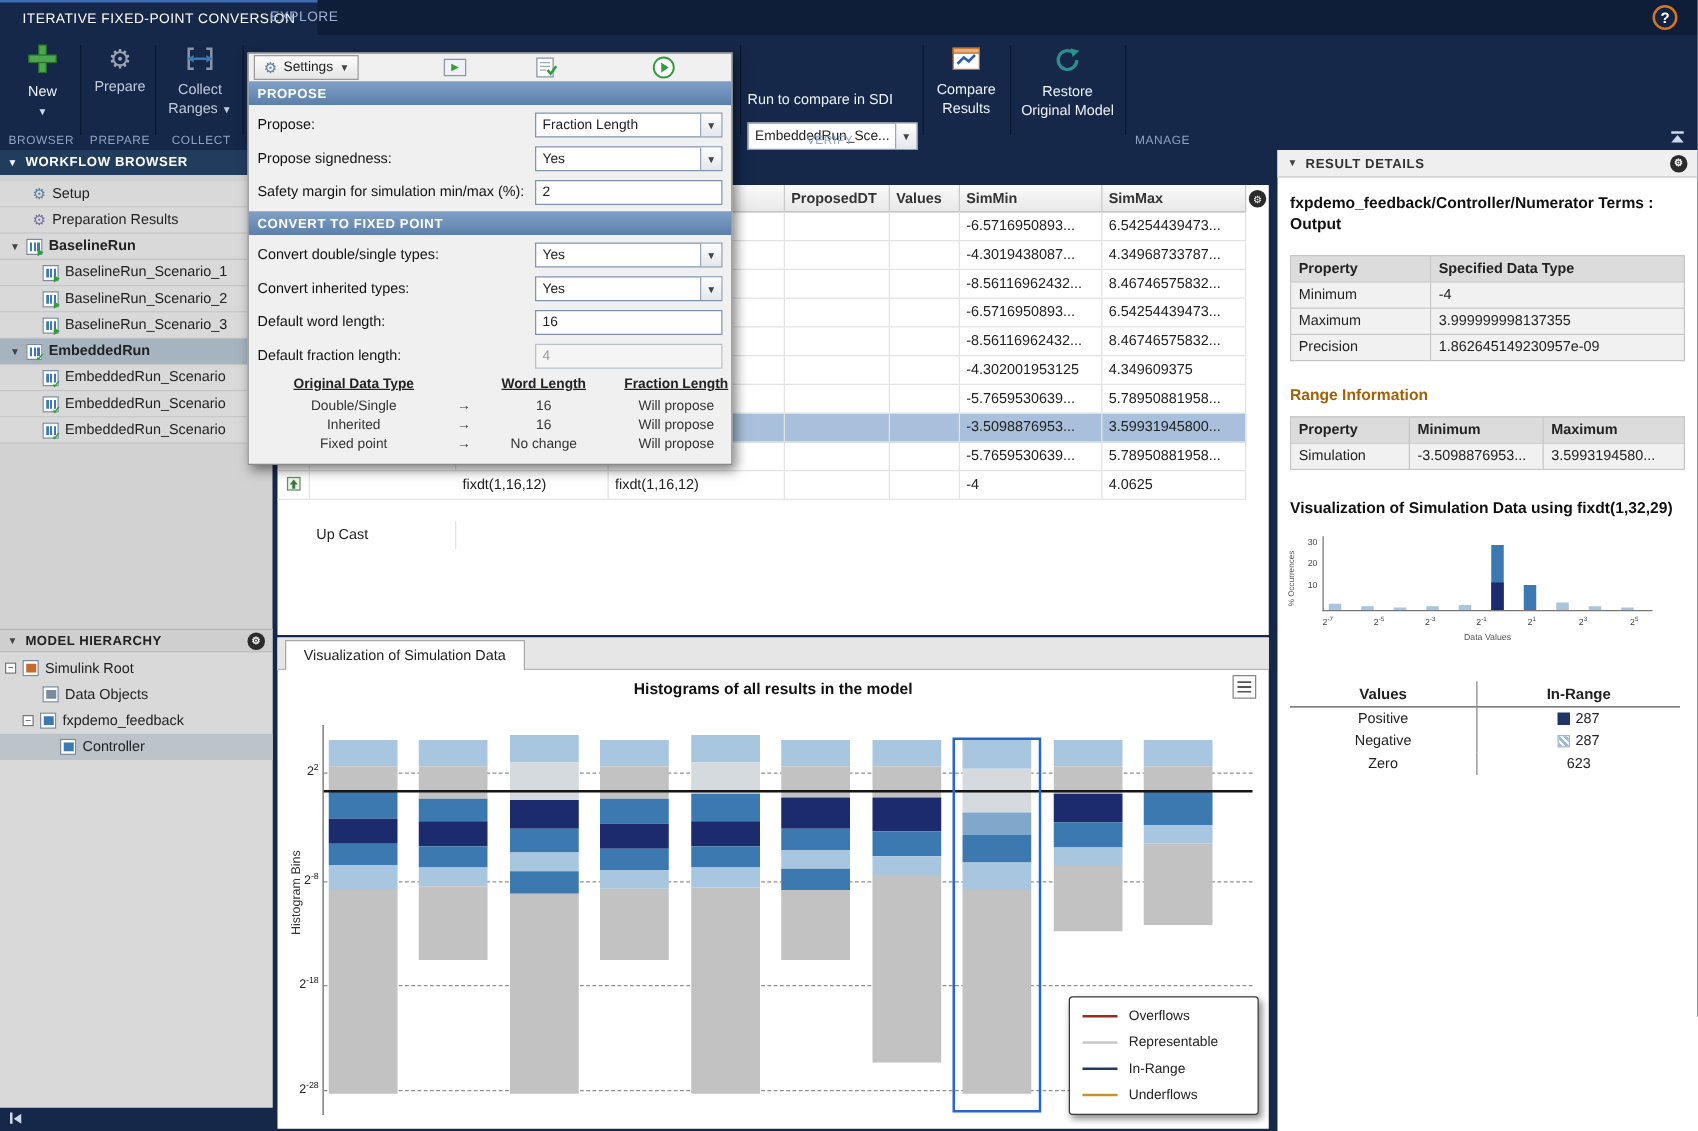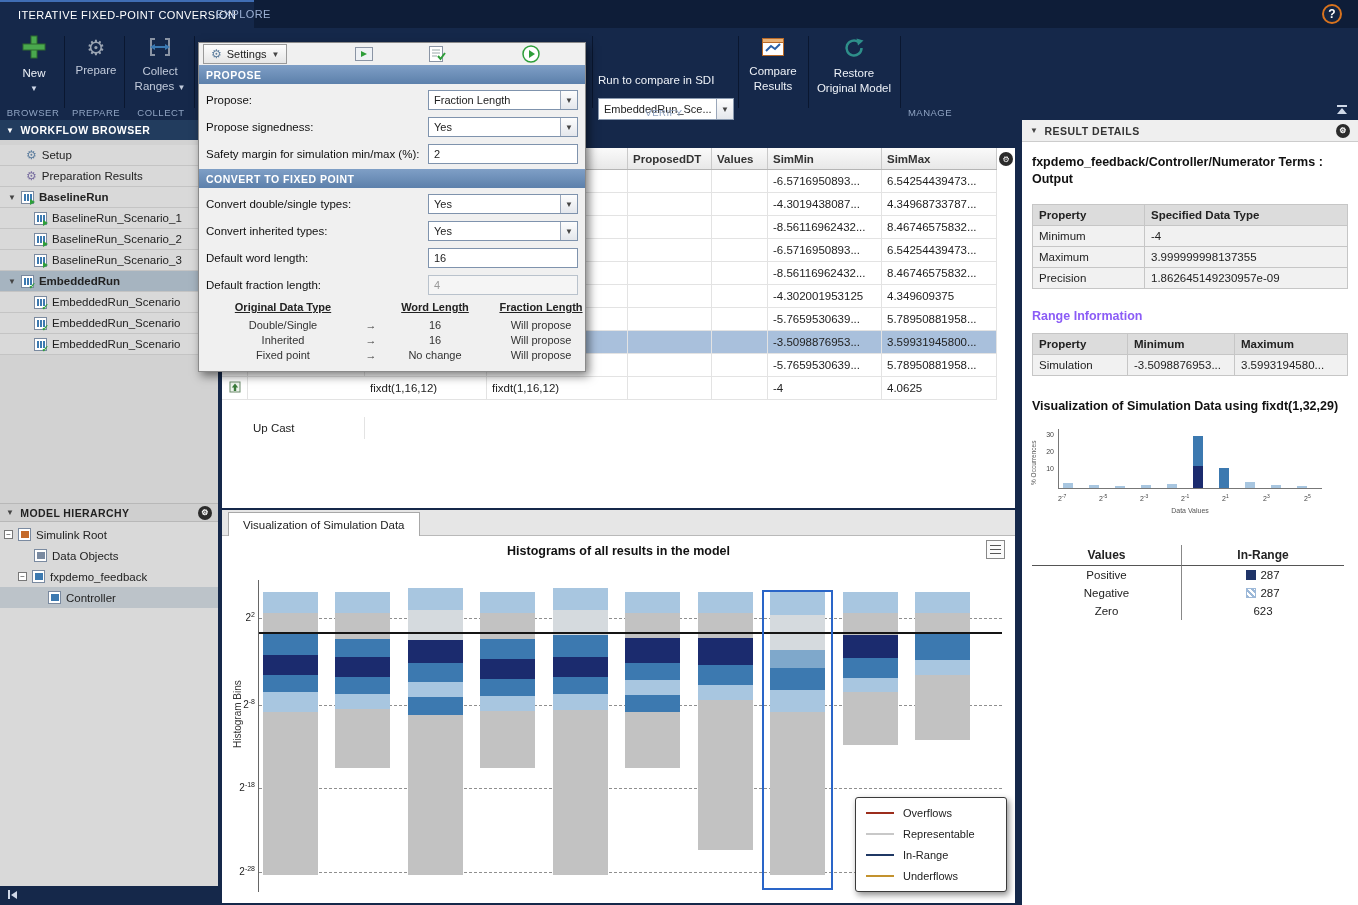--- a/index.html
+++ b/index.html
@@ -82,21 +82,21 @@
 .details{position:absolute;left:1022px;top:120px;width:336px;height:785px;background:#fff;}
 .dt-header{height:22px;background:#efefef;border-bottom:1px solid #ccc;display:flex;align-items:center;gap:6px;padding:0 8px;font-size:10.5px;letter-spacing:.5px;color:#333;font-weight:bold;}
 .dt-header .sp{flex:1;}
 .dt-body{padding:10px 10px 0 10px;}
 .dt-heading{font-weight:bold;font-size:12.5px;color:#111;line-height:1.35;margin-top:2px;}
 table.kv{border-collapse:collapse;width:100%;margin-top:16px;}
 table.kv th,table.kv td{border:1px solid #c6c6c6;font-size:11.5px;padding:4px 6px;text-align:left;}
 table.kv th{background:#dcdcdc;font-weight:bold;color:#222;}
 table.kv td{background:#f1f1f1;color:#222;}
 .kv .c1{width:112px;}
-.rng-title{font-weight:bold;font-size:12.5px;margin-top:20px;color:#8b5cf6;}
+.rng-title{font-weight:bold;font-size:12.5px;margin-top:20px;color:#a16207;}
 .viz-sub{font-weight:bold;font-size:12.5px;margin-top:22px;color:#111;line-height:1.35;}
 .mini-chart{position:relative;width:312px;height:104px;margin-top:12px;}
 .mini-ylabel{position:absolute;left:-2px;top:58px;transform:rotate(-90deg);transform-origin:left top;font-size:6.5px;color:#555;}
 .mini-plot{position:absolute;left:26px;top:2px;width:264px;height:60px;border-left:1px solid #777;border-bottom:1px solid #777;}
 .mini-ytick{position:absolute;width:20px;text-align:right;font-size:7px;color:#444;left:2px;}
 .mini-bar{position:absolute;bottom:0;width:10px;display:flex;flex-direction:column;justify-content:flex-end;}
 .mini-xtick{position:absolute;top:66px;font-size:7px;color:#444;}
 .mini-xtick sup{font-size:5px;}
 .mini-xlabel{position:absolute;left:26px;top:80px;width:264px;text-align:center;font-size:7px;color:#555;}
 .values-tbl{margin-top:14px;width:312px;}

